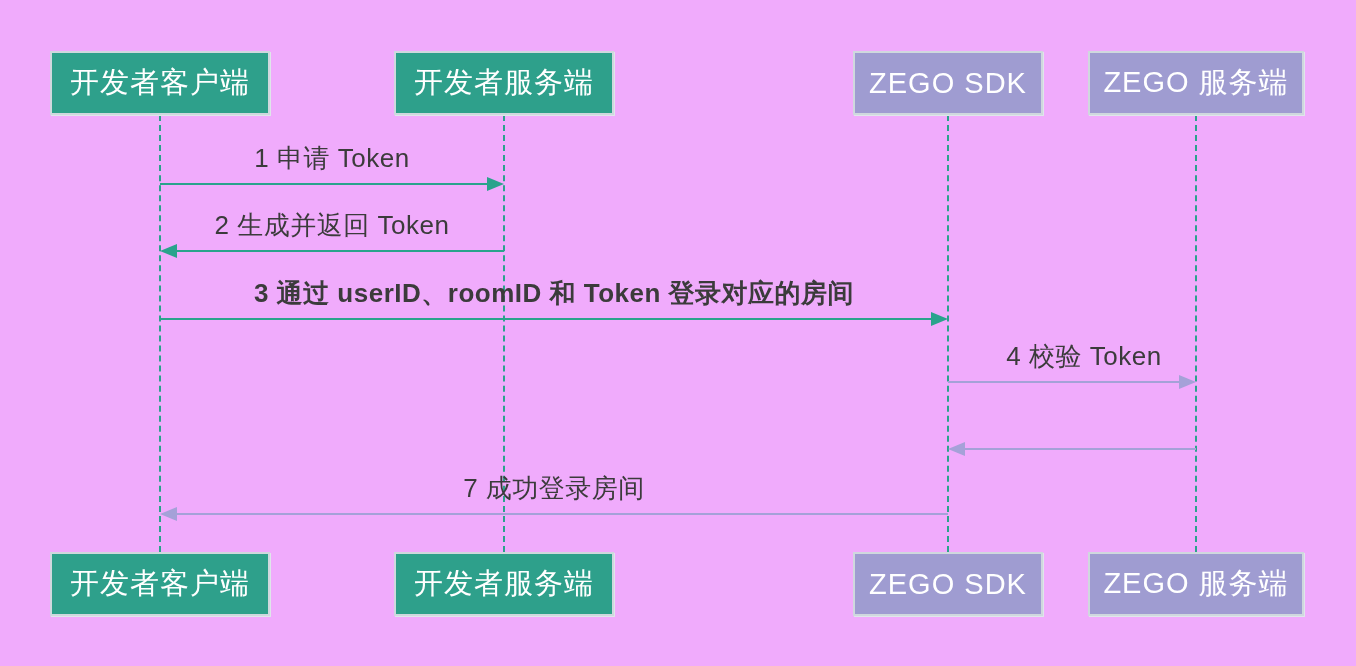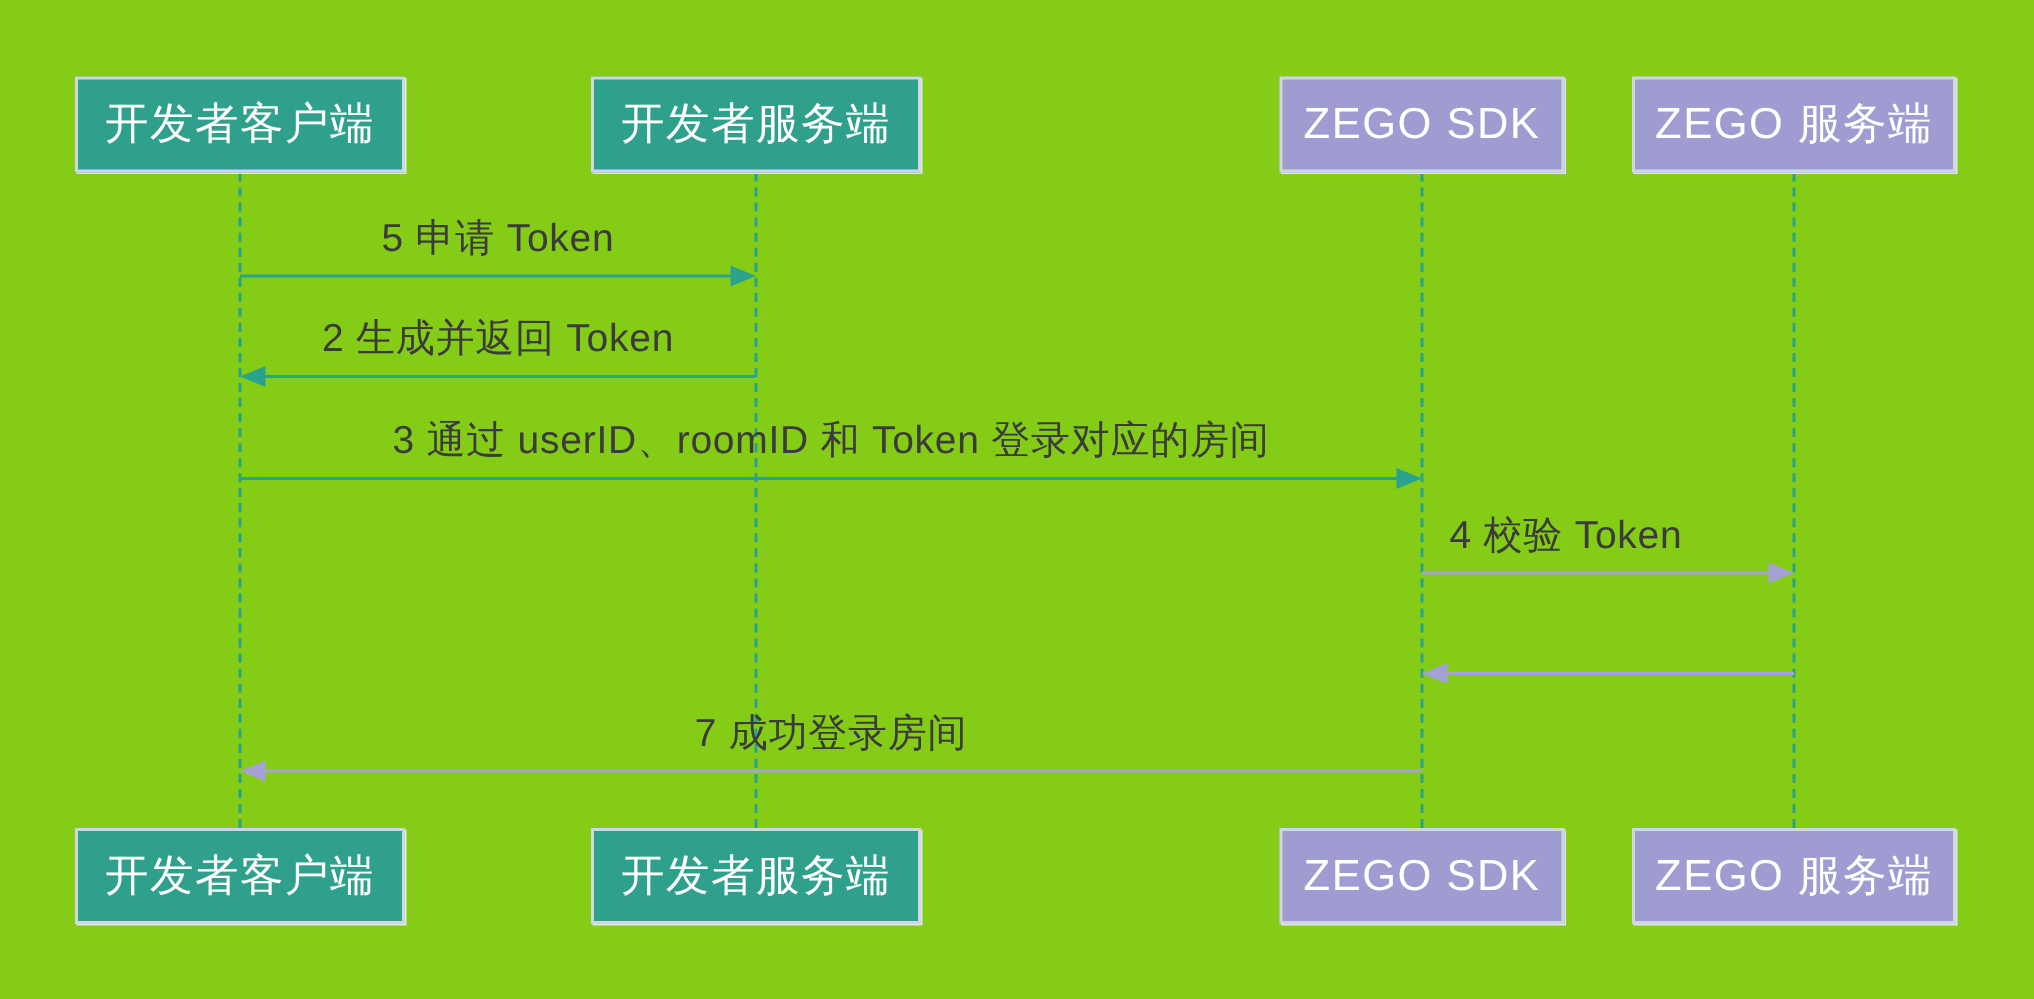--- a/index.html
+++ b/index.html
@@ -5,21 +5,21 @@
   html, body {
     margin: 0;
     padding: 0;
     background: #ffffff;
     font-family: "Liberation Sans", "DejaVu Sans", sans-serif;
   }
   #canvas {
     position: relative;
     width: 1356px;
     height: 666px;
-    background: #84cc16;
+    background: #f0abfc;
     overflow: hidden;
   }
   .actor-box {
     position: absolute;
     box-sizing: border-box;
     height: 64px;
     display: flex;
     align-items: center;
     justify-content: center;
     border: 2px solid #cfd8de;
@@ -84,28 +84,28 @@
       <span class="actor-label" style="color: rgb(255, 255, 255);">ZEGO SDK</span>
     </div>
     <div class="actor-box" style="left: 1088px; width: 216px; top: 51px; background: rgb(159, 156, 209); border-color: rgb(207, 216, 222);">
       <span class="actor-label" style="color: rgb(255, 255, 255);">ZEGO 服务端</span>
     </div>
     <div class="actor-box" style="left: 1088px; width: 216px; top: 552px; background: rgb(159, 156, 209); border-color: rgb(207, 216, 222);">
       <span class="actor-label" style="color: rgb(255, 255, 255);">ZEGO 服务端</span>
     </div>
     <div class="msg-line" style="left: 160px; width: 331px; top: 183px; background: rgb(42, 163, 140);"></div>
     <div class="msg-head" style="top: 177px; left: 487px; border-left: 17px solid rgb(42, 163, 140);"></div>
-    <div class="msg-label" style="left: 332px; bottom: 490px; color: rgb(59, 59, 59);">5 申请 Token</div>
+    <div class="msg-label" style="left: 332px; bottom: 490px; color: rgb(59, 59, 59);">1 申请 Token</div>
     <div class="msg-line" style="left: 173px; width: 331px; top: 250px; background: rgb(42, 163, 140);"></div>
     <div class="msg-head" style="top: 244px; left: 160px; border-right: 17px solid rgb(42, 163, 140);"></div>
     <div class="msg-label" style="left: 332px; bottom: 423px; color: rgb(59, 59, 59);">2 生成并返回 Token</div>
     <div class="msg-line" style="left: 160px; width: 775px; top: 318px; background: rgb(42, 163, 140);"></div>
     <div class="msg-head" style="top: 312px; left: 931px; border-left: 17px solid rgb(42, 163, 140);"></div>
-    <div class="msg-label" style="left: 554px; bottom: 355px; color: rgb(59, 59, 59);">3 通过 userID、roomID 和 Token 登录对应的房间</div>
+    <div class="msg-label" style="left: 554px; bottom: 355px; color: rgb(59, 59, 59); font-weight: bold;">3 通过 userID、roomID 和 Token 登录对应的房间</div>
     <div class="msg-line" style="left: 948px; width: 235px; top: 381px; background: rgb(165, 161, 216);"></div>
     <div class="msg-head" style="top: 375px; left: 1179px; border-left: 17px solid rgb(165, 161, 216);"></div>
-    <div class="msg-label" style="left: 1044px; bottom: 292px; color: rgb(59, 59, 59);">4 校验 Token</div>
+    <div class="msg-label" style="left: 1084px; bottom: 292px; color: rgb(59, 59, 59);">4 校验 Token</div>
     <div class="msg-line" style="left: 961px; width: 235px; top: 448px; background: rgb(165, 161, 216);"></div>
     <div class="msg-head" style="top: 442px; left: 948px; border-right: 17px solid rgb(165, 161, 216);"></div>
     <div class="msg-line" style="left: 173px; width: 775px; top: 513px; background: rgb(165, 161, 216);"></div>
     <div class="msg-head" style="top: 507px; left: 160px; border-right: 17px solid rgb(165, 161, 216);"></div>
     <div class="msg-label" style="left: 554px; bottom: 160px; color: rgb(59, 59, 59);">7 成功登录房间</div>
   </div>
 
 </body></html>

